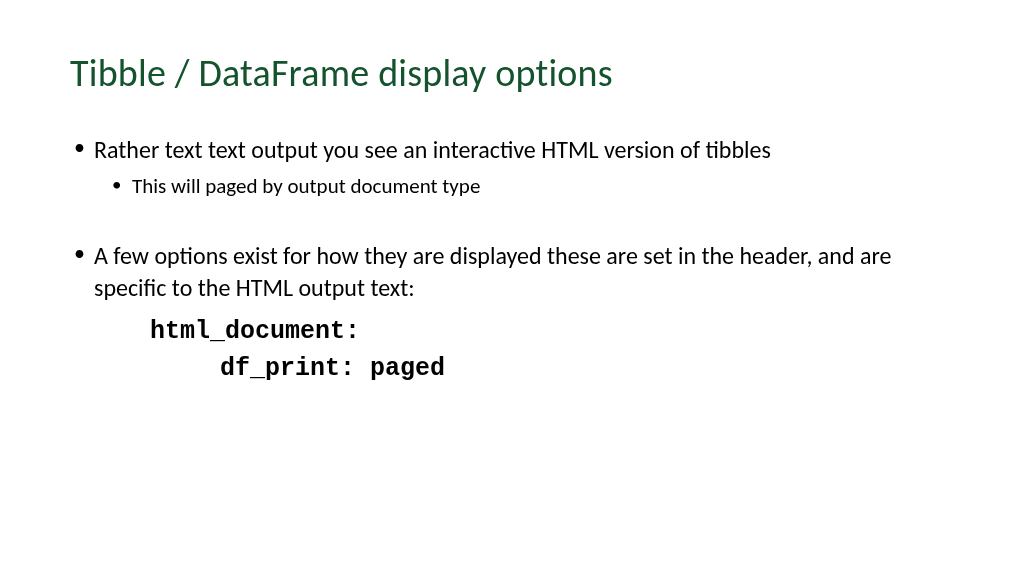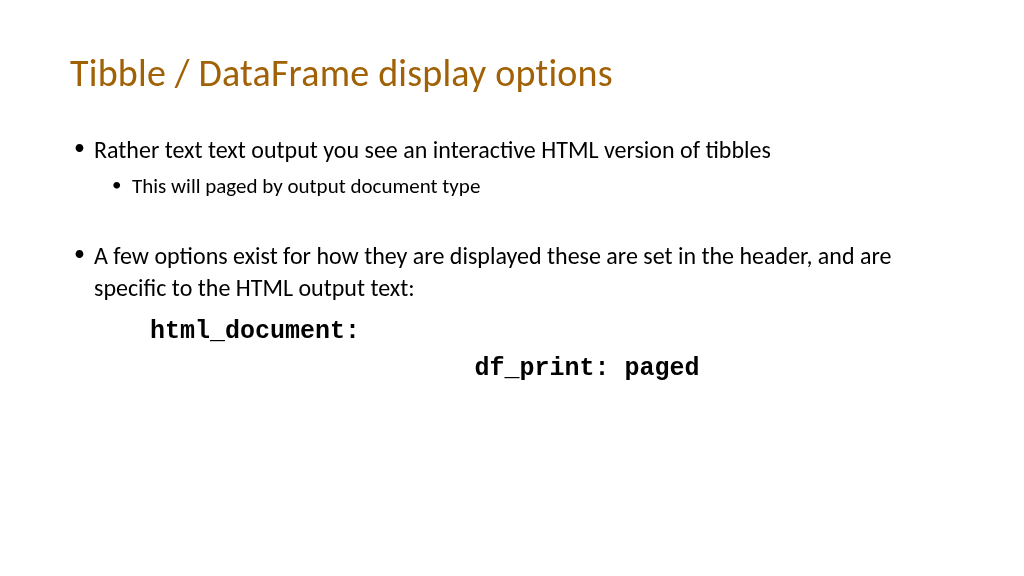--- a/index.html
+++ b/index.html
@@ -12,21 +12,21 @@
       height: 576px;
       background: #ffffff;
       font-family: Calibri, "Segoe UI", Arial, sans-serif;
       color: #000000;
       padding: 50px 70px 40px 70px;
       position: relative;
     }
     .slide-title {
       font-size: 38px;
       font-weight: 400;
-      color: #a16207;
+      color: #14532d;
       margin-bottom: 38px;
       letter-spacing: 0.2px;
     }
     .content {
       font-size: 24px;
       line-height: 1.3;
     }
     ul {
       list-style: none;
     }
@@ -64,21 +64,20 @@
       font-size: 25px;
       margin-top: 10px;
       line-height: 1.5;
       font-weight: bold;
     }
     .code-l1 {
       padding-left: 80px;
     }
     .code-l2 {
       padding-left: 150px;
-      text-align: center;
     }
   </style>
 </head>
 <body>
 
 <h1 class="slide-title">Tibble / DataFrame display options</h1>
 
 <div class="content">
   <ul>
     <li class="bullet-l1">Rather text text output you see an interactive HTML version of tibbles</li>

